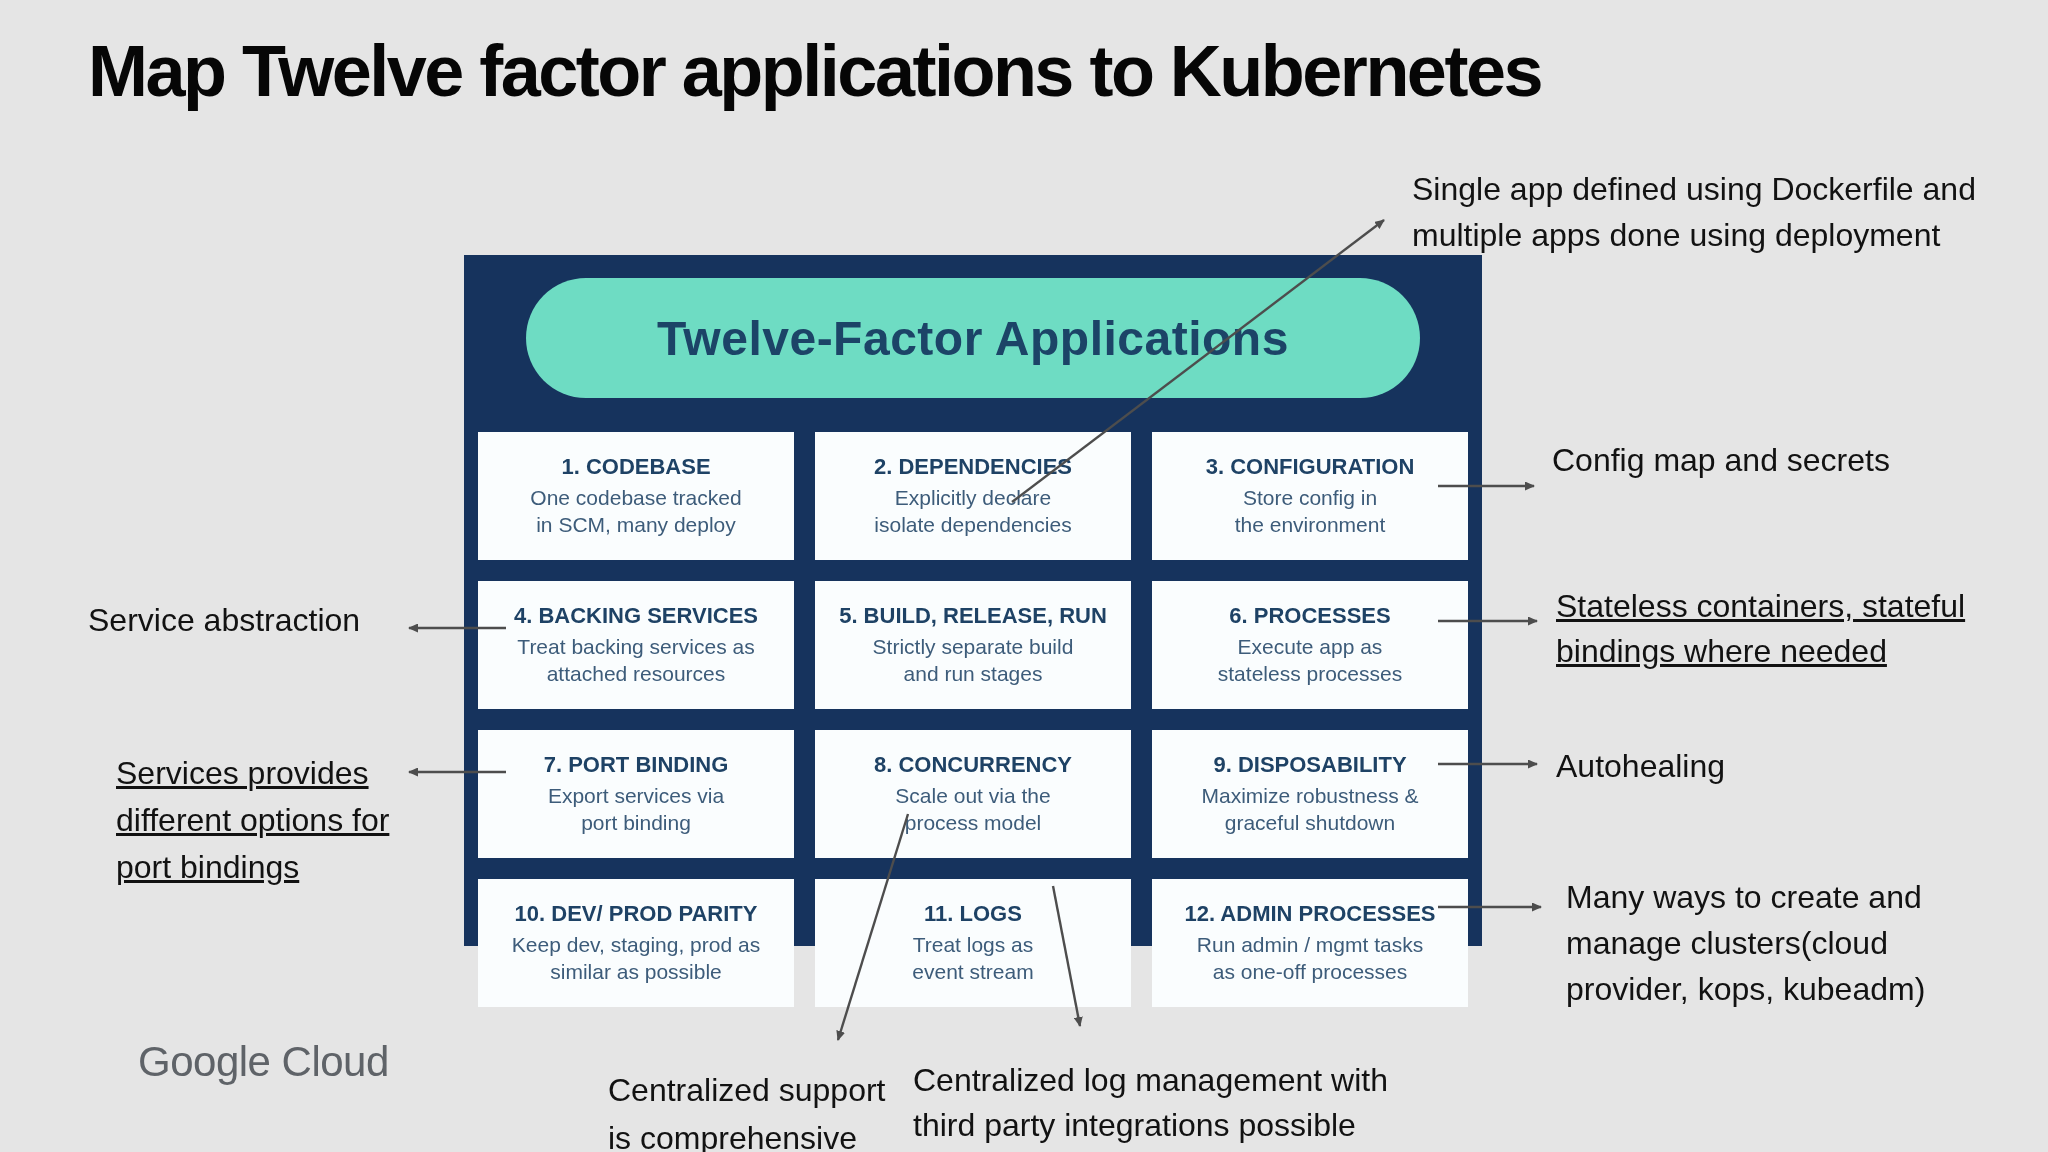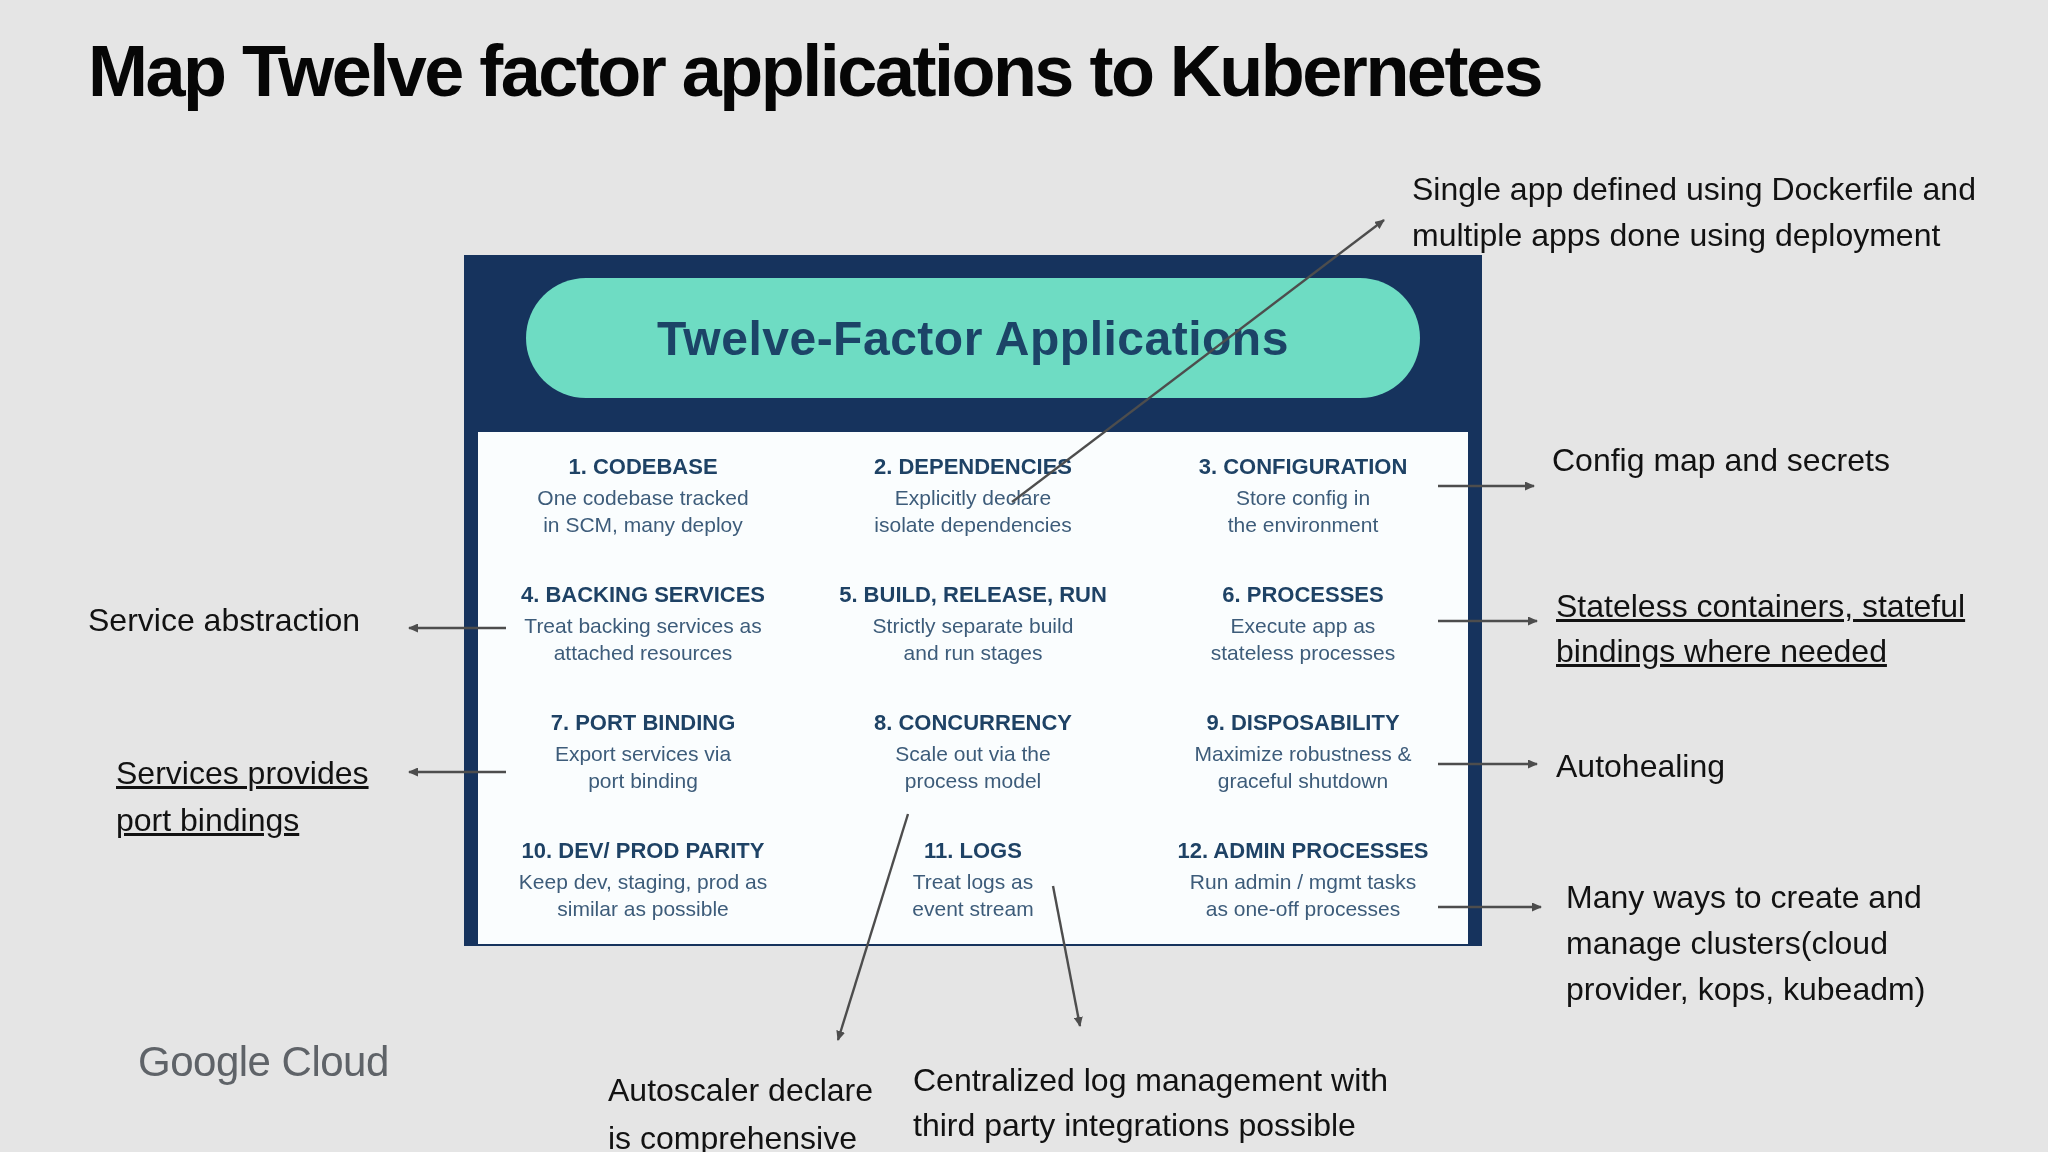--- a/index.html
+++ b/index.html
@@ -22,21 +22,21 @@
     position:absolute;left:62px;top:23px;width:894px;height:120px;
     background:#6edcc3;border-radius:62px;
     display:flex;align-items:center;justify-content:center;
   }
   .banner-text{
     font-size:48px;font-weight:600;color:#1c4467;letter-spacing:0.5px;
   }
   .cards{
     position:absolute;left:14px;right:14px;top:177px;
     display:grid;grid-template-columns:repeat(3,1fr);
-    grid-auto-rows:128px;gap:0;
+    grid-auto-rows:128px;gap:21px;
   }
   .card{
     background:#fafdfe;
     display:flex;flex-direction:column;justify-content:center;align-items:center;
     text-align:center;padding:2px 6px;box-sizing:border-box;
   }
   .card-title{
     font-size:22px;font-weight:bold;color:#1e4265;
     margin-bottom:3px;white-space:nowrap;line-height:1.25;
   }
@@ -168,24 +168,25 @@
   <div class="ann ann-many-ways">
     <div class="ln">Many ways to create and</div>
     <div class="ln">manage clusters(cloud</div>
     <div class="ln">provider, kops, kubeadm)</div>
   </div>
   <div class="ann ann-service-abstraction">
     <div class="ln">Service abstraction</div>
   </div>
   <div class="ann ann-port-options">
     <div class="ln">Services provides</div>
+    <div class="ln">different options for</div>
     <div class="ln">port bindings</div>
   </div>
   <div class="ann ann-autoscaler">
-    <div class="ln">Autoscaler declare</div>
+    <div class="ln">Centralized support</div>
     <div class="ln">is comprehensive</div>
   </div>
   <div class="ann ann-central-logs">
     <div class="ln">Centralized log management with</div>
     <div class="ln">third party integrations possible</div>
   </div>
 
   <svg class="overlay" width="2048" height="1152">
     <defs>
       <marker id="ah" markerWidth="11" markerHeight="9" refX="9" refY="4.5" orient="auto" markerUnits="userSpaceOnUse">

